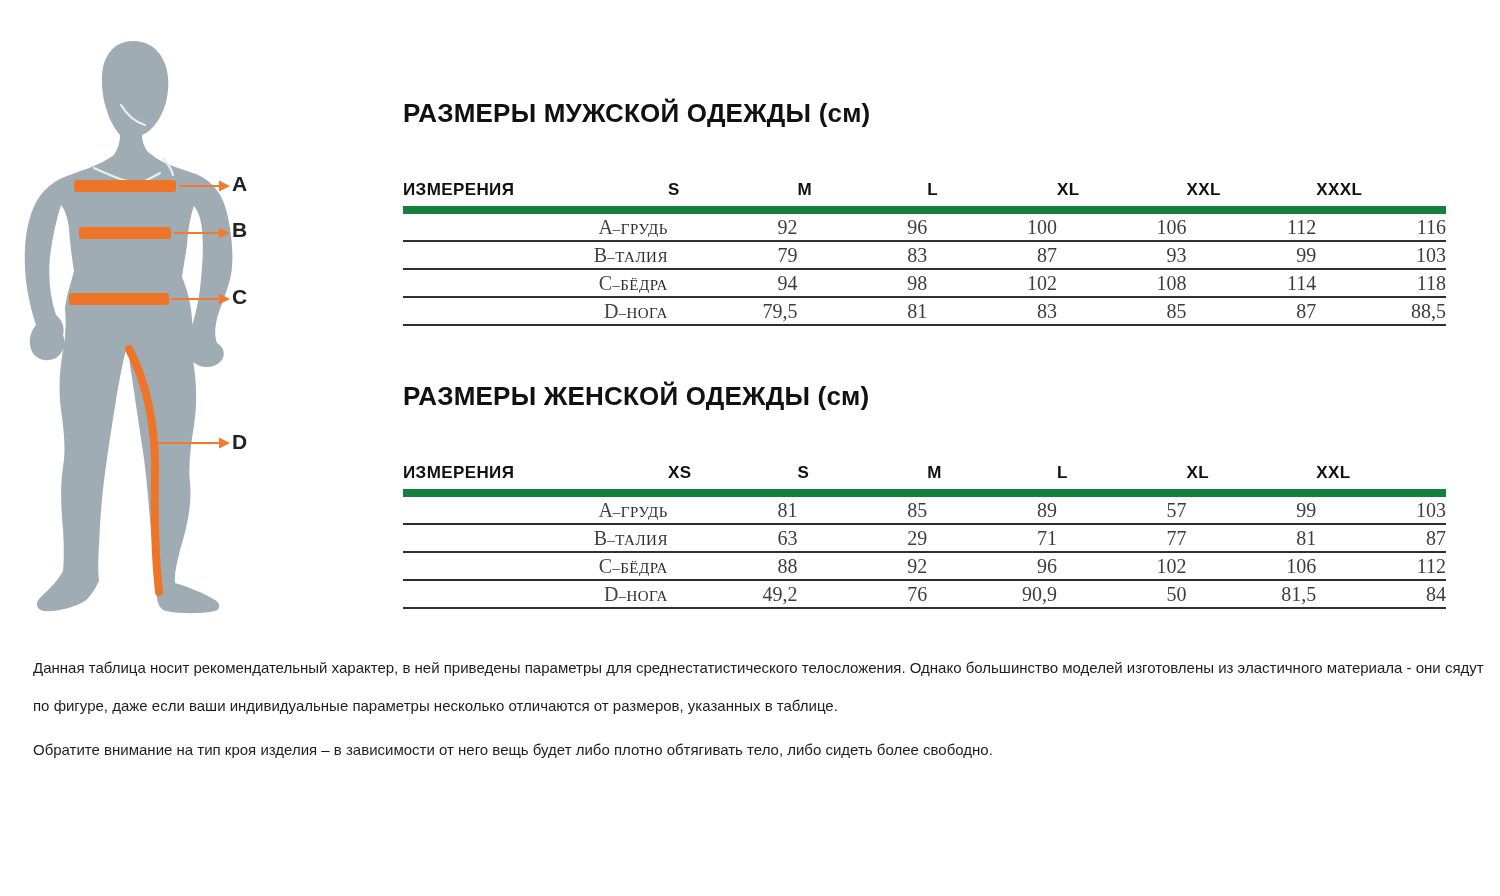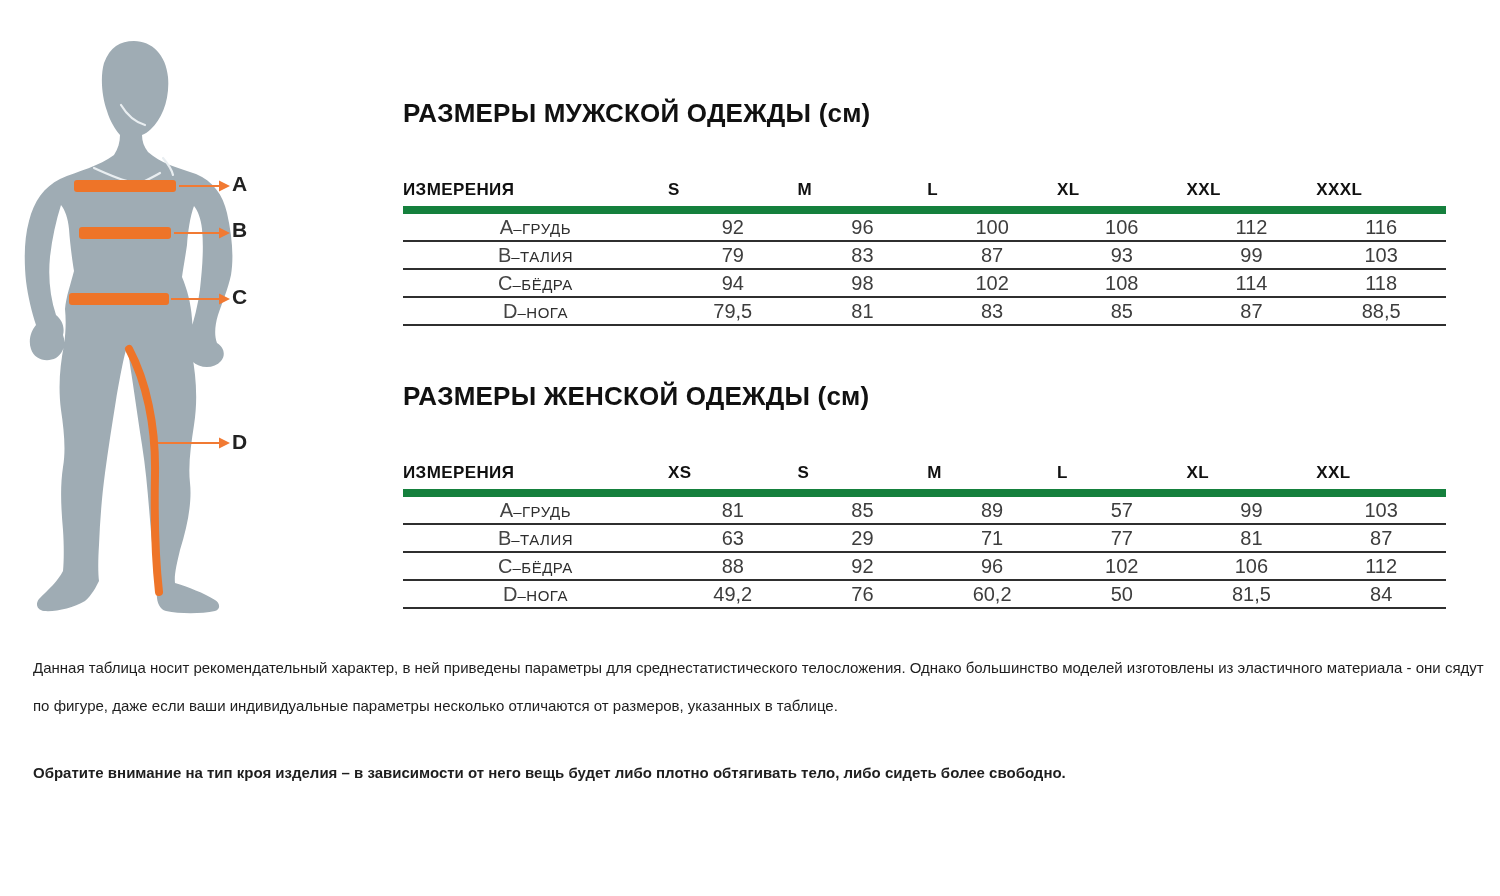--- a/index.html
+++ b/index.html
@@ -66,28 +66,29 @@
     text-align: left;
     font-size: 17px;
     font-weight: 700;
     color: #111111;
     padding: 0 0 6px 0;
     border-bottom: 8px solid #15803d;
     letter-spacing: 0.4px;
   }
   table.size-table th.c-label { width: 25.4%; }
   table.size-table tbody td {
-    text-align: center;
+    text-align: right;
     font-size: 20px;
     font-weight: 400;
     color: #3d3d3d;
     height: 26px;
     padding: 0;
     border-bottom: 2px solid #2f2f2f;
     vertical-align: middle;
+    font-family: Liberation Serif, serif;
   }
   td.c-label .cap {
     font-size: 20px;
     color: #444444;
   }
   td.c-label .word {
     font-size: 15px;
     color: #2e2e2e;
     letter-spacing: 0.5px;
   }
@@ -98,21 +99,21 @@
     left: 33px;
     top: 649px;
     width: 1452px;
   }
   .notes p {
     margin: 0;
     font-size: 15px;
     line-height: 38px;
     color: #1e1e1e;
   }
-  .notes p.bold { font-weight: 700; margin-top: 29px; }
+  .notes p.bold { font-weight: 400; margin-top: 6px; }
 </style>
 </head>
 <body>
 
 <div class="page">
 
   <div class="figure-area">
     <svg width="240" height="600" viewBox="0 0 240 600">
 
       <path d="M 126 16
@@ -302,21 +303,21 @@
             <td>92</td>
             <td>96</td>
             <td>102</td>
             <td>106</td>
             <td>112</td>
           </tr>
           <tr>
             <td class="c-label"><span class="cap">D</span><span class="word">–НОГА</span></td>
             <td>49,2</td>
             <td>76</td>
-            <td>60,2</td>
+            <td>90,9</td>
             <td>50</td>
             <td>81,5</td>
             <td>84</td>
           </tr>
         </tbody>
     </table>
   </section>
 
   <div class="notes">
     <p>Данная таблица носит рекомендательный характер, в ней приведены параметры для среднестатистического телосложения. Однако большинство моделей изготовлены из эластичного материала - они сядут по фигуре, даже если ваши индивидуальные параметры несколько отличаются от размеров, указанных в таблице.</p>

